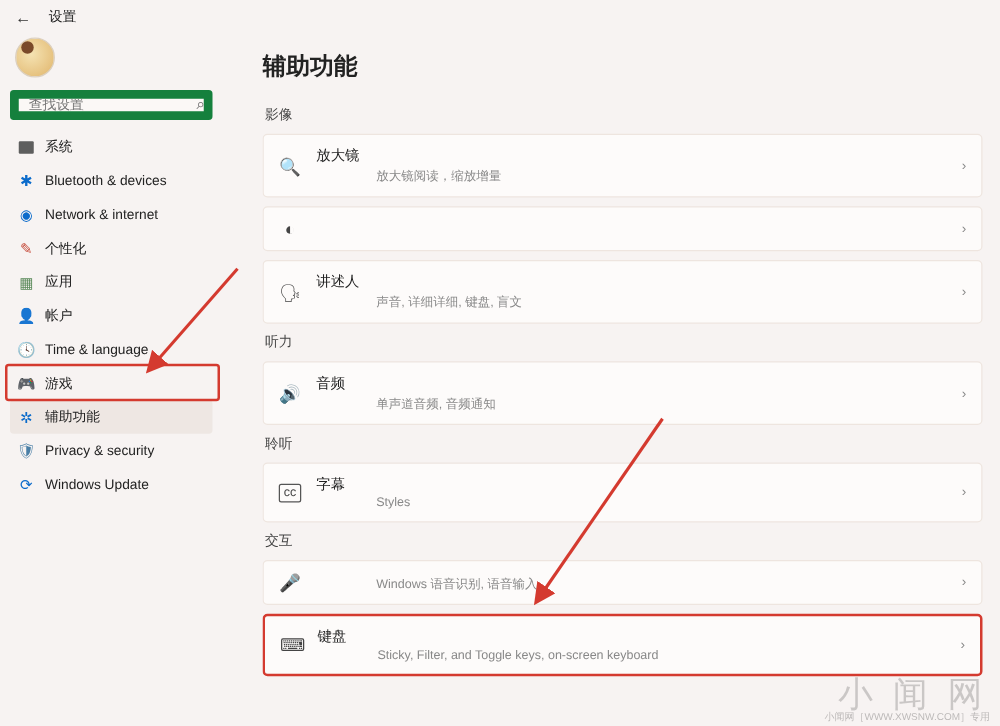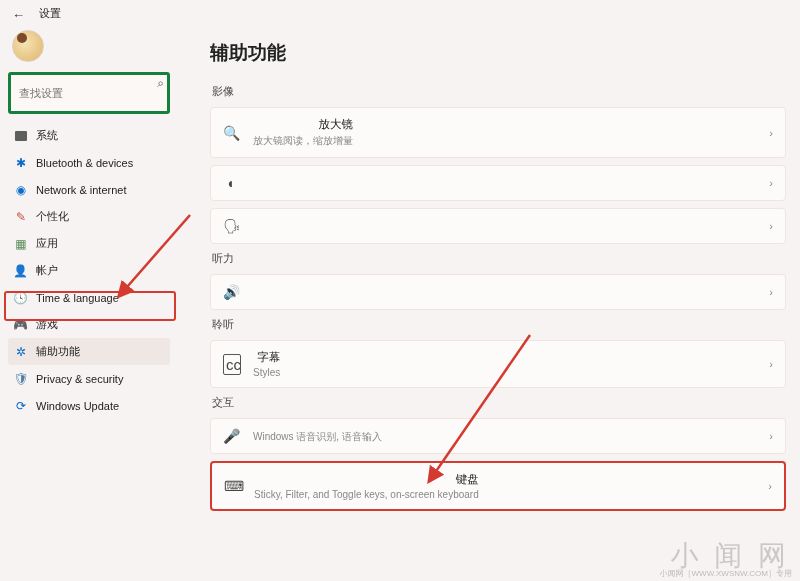--- a/index.html
+++ b/index.html
@@ -20,21 +20,21 @@
   .sidebar { position:absolute; left:0; top:26px; width:178px; padding:0 8px; }
   .avatar {
     width:32px; height:32px; border-radius:50%;
     background: radial-gradient(circle at 40% 40%, #f5e3b3, #e0b46a);
     border:1px solid #dcd0c0; margin:4px 0 10px 4px;
     position:relative;
   }
   .avatar::after{content:"";position:absolute;left:4px;top:2px;width:10px;height:10px;background:#7a4a2a;border-radius:50%;}
   .search-wrap { position:relative; margin-bottom:8px; }
   .search-input {
-    width:100%; height:42px; border:3px solid #15803d; border-radius:3px;
+    width:100%; height:24px; border:7px solid #15803d; border-radius:3px;
     padding:0 24px 0 8px; background:#fbf8f6; font-size:11px; color:#555;
   }
   .search-icon { position:absolute; right:6px; top:4px; color:#666; font-size:12px; pointer-events:none; }
 
   .nav-item {
     display:flex; align-items:center; gap:8px; height:27px;
     padding:0 6px; border-radius:3px; cursor:pointer; color:#222;
   }
   .nav-item.selected { background:#eee7e3; }
   .nav-item .ic { width:14px; height:14px; display:flex; align-items:center; justify-content:center; font-size:12px; flex-shrink:0; }
@@ -43,22 +43,22 @@
   .main { position:absolute; left:210px; right:0; top:30px; bottom:0; overflow:hidden; padding-right:14px; }
   .page-title { font-size:19px; font-weight:600; margin:10px 0 18px 0; }
   .section-label { font-size:11px; color:#444; margin:3px 0 8px 2px; }
 
   .tile {
     display:flex; align-items:center; gap:12px;
     background:#fdfbfa; border:1px solid #eee5df; border-radius:4px;
     padding:9px 12px; margin-bottom:7px; cursor:pointer; position:relative;
   }
   .tile .ic { width:18px; text-align:center; color:#444; font-size:14px; flex-shrink:0; }
-  .tile .txt .t { font-size:11.5px; color:#222;text-align:right; }
-  .tile .txt .s { font-size:10px; color:#888; margin-top:2px; }
+  .tile .txt .t { font-size:11.5px; color:#222; }
+  .tile .txt .s { font-size:10px; color:#888; margin-top:2px;margin-left:48px; }
   .tile .chev { margin-left:auto; color:#888; font-size:11px; }
 
   .hl-sidebar { position:absolute; left:4px; top:291px; width:172px; height:30px; border:2px solid #d43a2f; border-radius:3px; pointer-events:none; }
   .hl-tile { border:2px solid #d43a2f !important; }
 
   .anno { position:absolute; pointer-events:none; }
 
   .watermark { position:absolute; right:10px; bottom:6px; color:rgba(0,0,0,0.18); font-size:28px; font-weight:300; letter-spacing:4px; pointer-events:none; }
   .wm2 { position:absolute; right:8px; bottom:2px; font-size:8px; color:rgba(0,0,0,0.25); pointer-events:none; }
 
@@ -140,32 +140,40 @@
         <div class="s">放大镜阅读，缩放增量</div>
       </div>
     <span class="chev">›</span>
   </div>
   <div class="tile">
     <span class="ic">◐</span>
     <span class="chev">›</span>
   </div>
   <div class="tile">
     <span class="ic">🗣</span>
+    <div class="txt">
+        <div class="t">讲述人</div>
+        <div class="s">声音, 详细详细, 键盘, 盲文</div>
+      </div>
     <span class="chev">›</span>
   </div>
 
   <div class="section-label">听力</div>
   <div class="tile">
     <span class="ic">🔊</span>
+    <div class="txt">
+        <div class="t">音频</div>
+        <div class="s">单声道音频, 音频通知</div>
+      </div>
     <span class="chev">›</span>
   </div>
 
   <div class="section-label">聆听</div>
   <div class="tile">
-    <span class="ic" style="font-size:15px;border:1px solid #555;border-radius:2px;padding:1px 2px;">cc</span>
+    <span class="ic" style="font-size:10px;border:1px solid #555;border-radius:2px;padding:1px 2px;">cc</span>
     <div class="txt">
         <div class="t">字幕</div>
         <div class="s">Styles</div>
       </div>
     <span class="chev">›</span>
   </div>
 
   <div class="section-label">交互</div>
   <div class="tile">
     <span class="ic">🎤</span>

